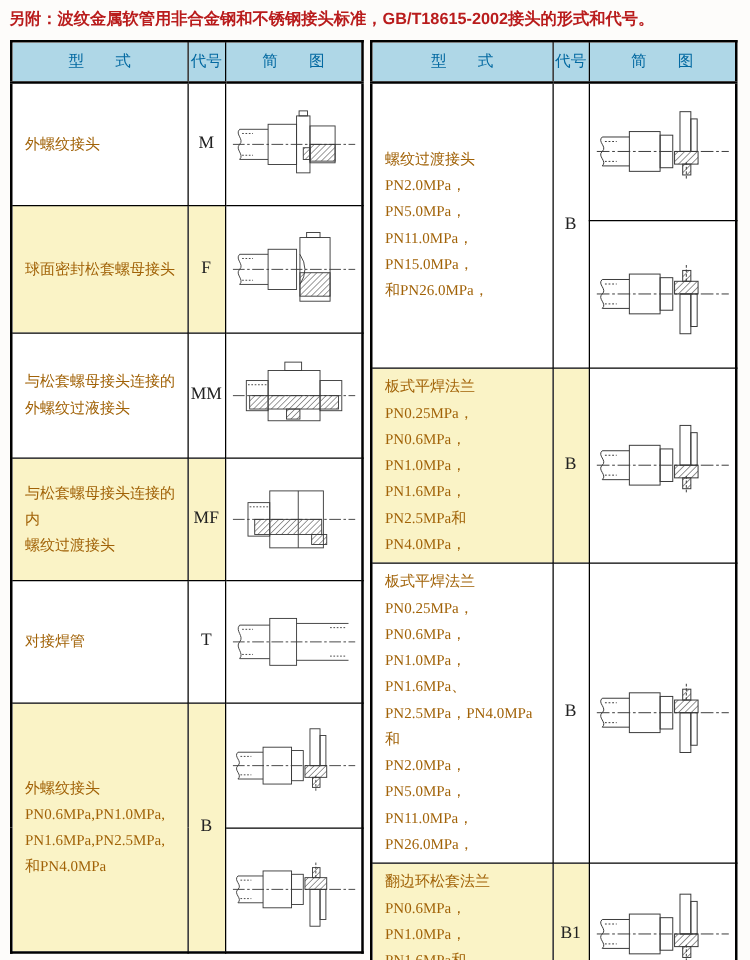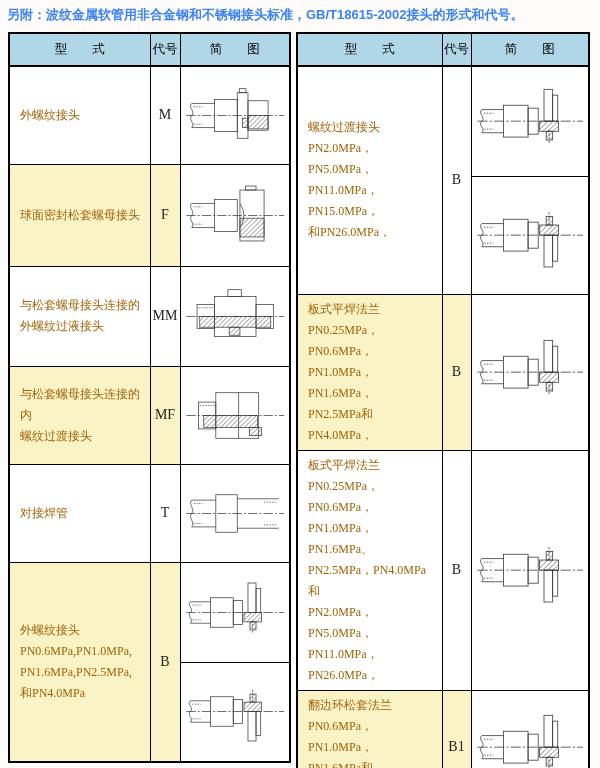--- a/index.html
+++ b/index.html
@@ -14,42 +14,42 @@
   body{
     background:#fdfcfa;
     font-family:"Liberation Serif", serif;
     color:var(--ink);
     overflow:hidden;
   }
   .page{position:relative;width:600px;height:768px;}
   .doc-title{
     position:absolute;left:7px;top:7px;width:586px;
     font-family:"Liberation Sans", sans-serif;
-    font-weight:bold;font-size:13px;line-height:1.3;color:#3b82f6;
+    font-weight:bold;font-size:13px;line-height:1.3;color:#b91c1c;
     white-space:nowrap;
   }
   .tables{
     position:absolute;left:8px;top:32px;
     display:flex;gap:5px;align-items:flex-start;
   }
   table{
     border-collapse:collapse;table-layout:fixed;
     border:2px solid var(--border);
     background:#fff;
   }
   td{
     border:1px solid var(--border);
     vertical-align:middle;
     overflow:hidden;
   }
   tr.hdr td{
     background:var(--header-bg);
     border-bottom:2px solid var(--border);
     text-align:center;
-    font-size:12.5px;color:#000000;
+    font-size:12.5px;color:#0369a1;
     height:33px;
   }
   td.type{
     font-size:12px;line-height:1.75;
     padding:4px 4px 4px 10px;
     white-space:pre-line;
     color:#a16207;
   }
   td.code{
     text-align:center;font-size:14px;color:#222;

